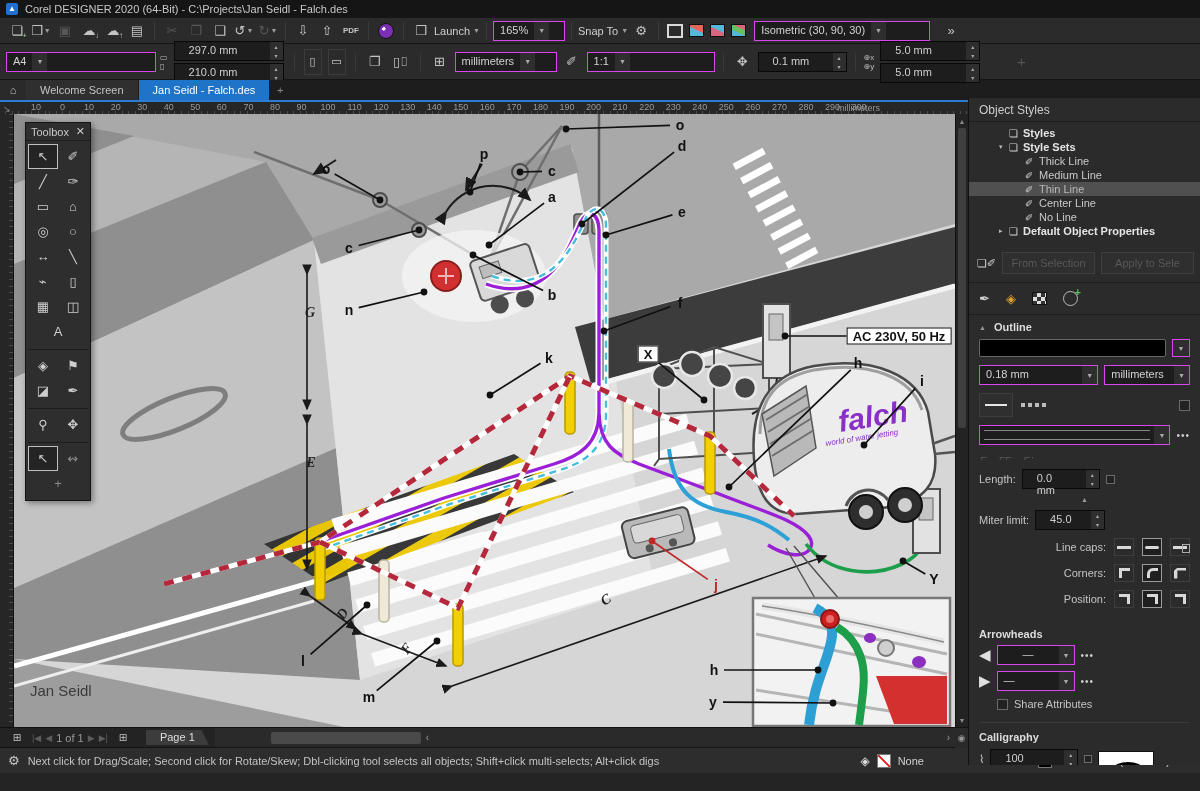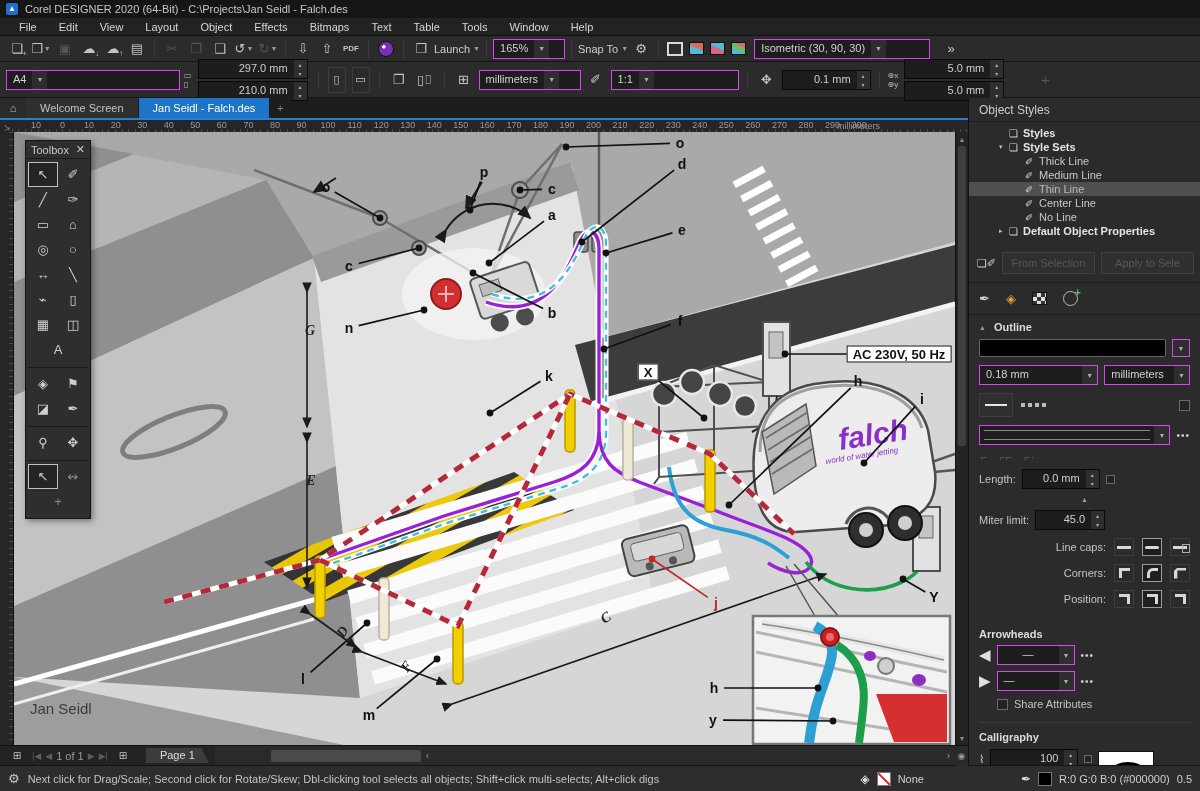--- a/index.html
+++ b/index.html
@@ -25,21 +25,21 @@
       color:#c4c4c4;font-size:13px;border-radius:2px;position:relative;}
   .ic.dis{color:#565656;}
   .ic i{font-style:normal;font-size:8px;position:absolute;right:1px;bottom:1px;color:#9fd39f;}
   .ic.small{font-size:10px;}
   .drop{font-size:7px;color:#9a9a9a;margin-left:1px;}
   .sep{width:1px;height:18px;background:#1a1a1a;border-right:1px solid #3a3a3a;margin:0 4px;}
   .dd{display:flex;align-items:stretch;background:#1d1d1d;border:1px solid #d946ef;height:20px;}
   .dd .v{padding:2px 6px;color:#d2d2d2;white-space:nowrap;overflow:hidden;}
   .dd .ar{width:15px;background:#2e2e2e;color:#aaa;font-size:7px;display:flex;align-items:center;justify-content:center;}
   .spin{display:flex;align-items:stretch;background:#1d1d1d;border:1px solid #090909;height:20px;}
-  .spin .v{padding:2px 6px;text-align:right;}
+  .spin .v{padding:2px 14px;}
   .spin .ud{width:13px;display:flex;flex-direction:column;background:#2e2e2e;}
   .spin .ud span{flex:1;font-size:6px;color:#aaa;display:flex;align-items:center;justify-content:center;}
   .pdfic{font-size:8px;font-weight:bold;letter-spacing:0;}
   .corelball{width:16px;height:16px;border-radius:50%;background:radial-gradient(circle at 35% 35%,#fff 12%,#7b2fb5 14%);border:1px solid #111;}
   .cube{width:15px;height:13px;border:1px solid #0d0d0d;margin:0 2px;}
   .cube.c0{background:#2b2b2b;border:2px solid #d9d9d9;width:16px;height:14px;}
   .cube.c1{background:linear-gradient(205deg,#e0685a 46%,#52b9d8 47%);}
   .cube.c2{background:linear-gradient(205deg,#52b9d8 46%,#d8667e 47%);}
   .cube.c3{background:linear-gradient(205deg,#d8667e 30%,#6abf63 31% 62%,#52b9d8 63%);}
   .two-ic{display:flex;flex-direction:column;justify-content:center;font-size:8px;line-height:9px;color:#bdbdbd;}
@@ -159,35 +159,20 @@
 </head>
 <body>
 
 <div class="app">
 
   <div class="titlebar">
     <span class="corel-logo">▲</span>
     <span class="t">Corel DESIGNER 2020 (64-Bit) - C:\Projects\Jan Seidl - Falch.des</span>
   </div>
 
-  <div class="menubar">
-
-  <span class="menu-item">File</span>
-      <span class="menu-item">Edit</span>
-      <span class="menu-item">View</span>
-      <span class="menu-item">Layout</span>
-      <span class="menu-item">Object</span>
-      <span class="menu-item">Effects</span>
-      <span class="menu-item">Bitmaps</span>
-      <span class="menu-item">Text</span>
-      <span class="menu-item">Table</span>
-      <span class="menu-item">Tools</span>
-      <span class="menu-item">Window</span>
-      <span class="menu-item">Help</span>
-    </div>
 
   <div class="tb tb1">
     <span class="ic">❏<i>+</i></span>
     <span class="ic">❒<span class="drop">▼</span></span>
     <span class="ic dis">▣</span>
     <span class="ic">☁<i style="color:#bbb">↓</i></span>
     <span class="ic">☁<i style="color:#bbb">↑</i></span>
     <span class="ic">▤</span>
     <span class="sep"></span>
     <span class="ic dis">✂</span>
@@ -222,21 +207,21 @@
     <span class="cube c2"></span>
     <span class="cube c3"></span>
     <div class="dd" style="width:176px;margin-left:4px">
       <span class="v">Isometric (30, 90, 30)</span>
         <span class="ar">▼</span>
     </div>
     <span class="ic" style="margin-left:8px">»</span>
   </div>
 
   <div class="tb tb2">
-    <div class="dd" style="width:174px">
+    <div class="dd" style="width:150px">
       <span class="v">A4</span>
         <span class="ar">▼</span>
     </div>
     <span class="two-ic">
         <span>▭</span>
         <span>▯</span>
       </span>
     <div class="stack">
       <div class="spin" style="width:110px">
         <span class="v" style="flex:1">297.0 mm</span>

